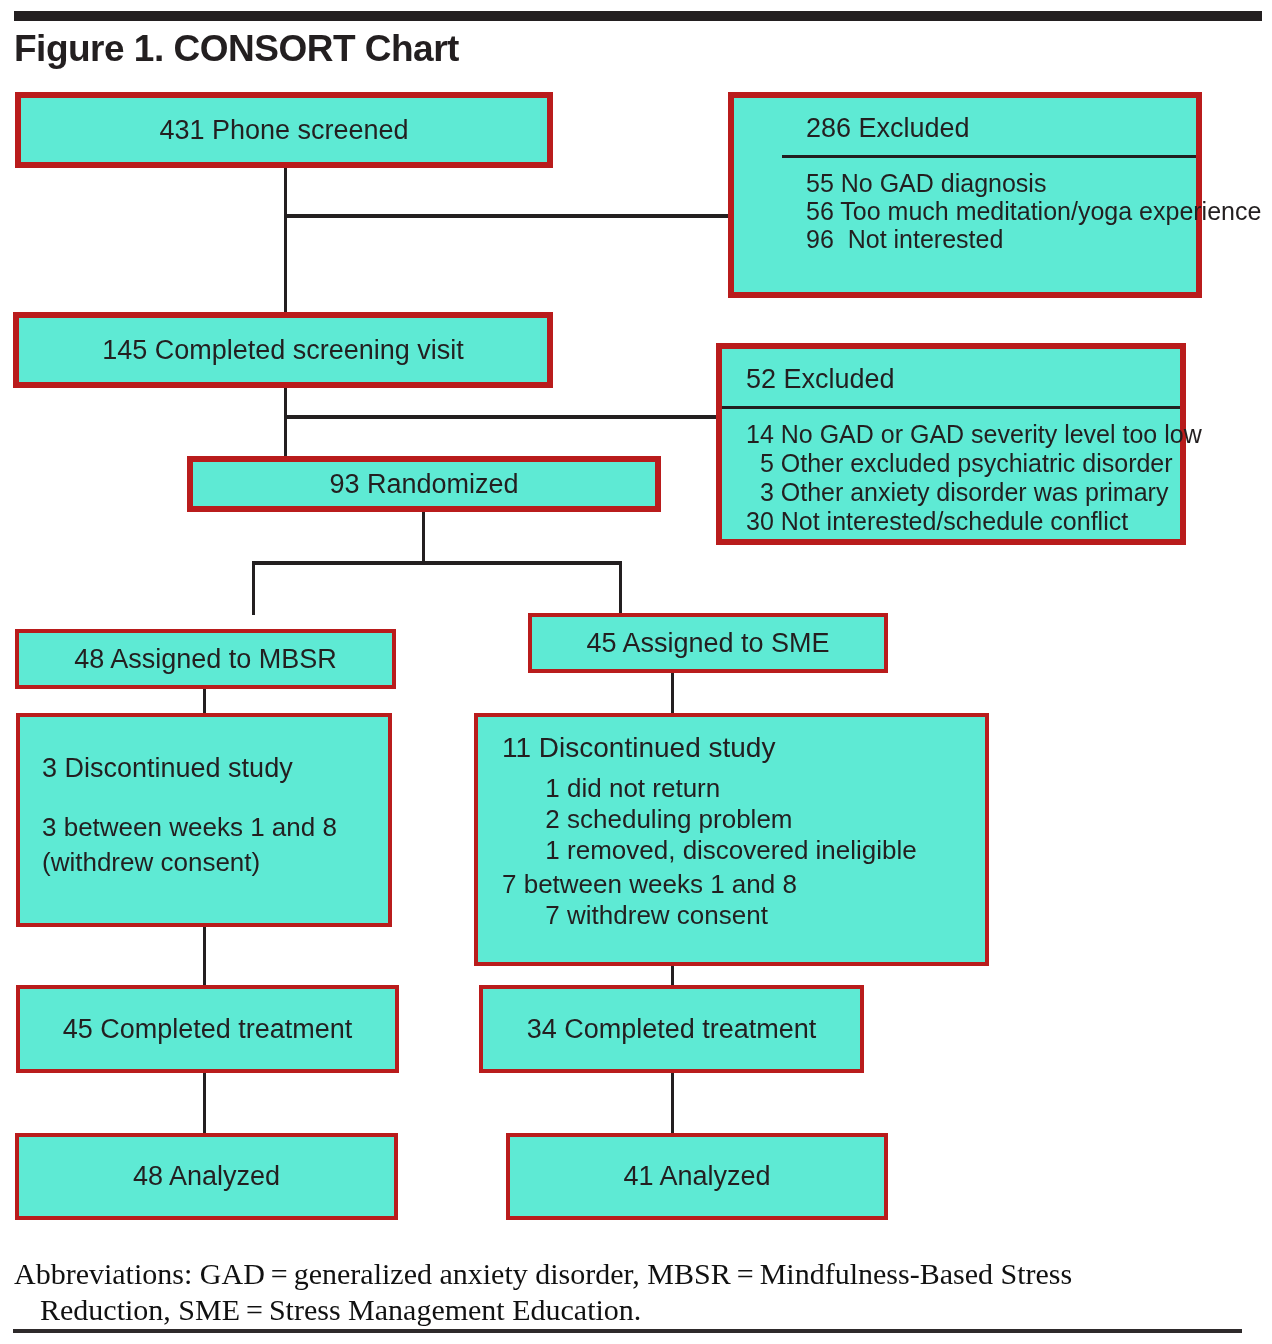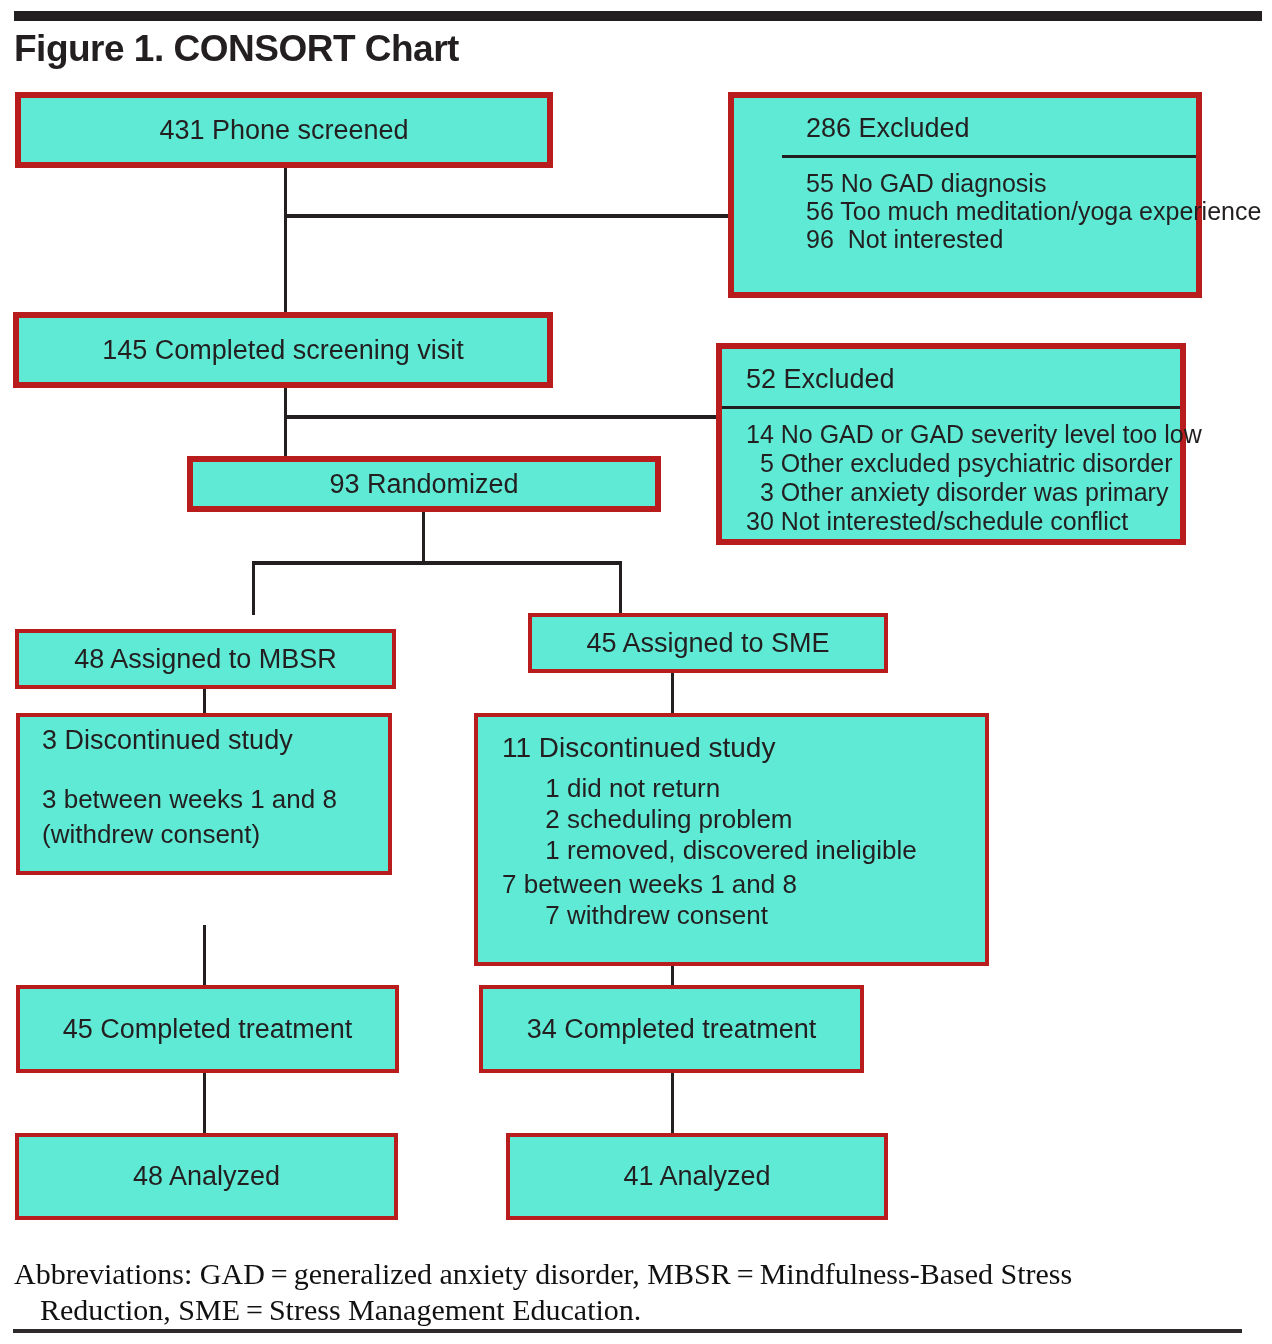--- a/index.html
+++ b/index.html
@@ -81,21 +81,21 @@
   </div>
 
   <div class="abs box thick labelbox" style="left:15px;top:613px;width:381px;height:60px;margin-top:16px;">
     <span>48 Assigned to MBSR</span>
   </div>
 
   <div class="abs box thick labelbox" style="left:490px;top:613px;width:360px;height:60px;margin-left:38px;">
     <span>45 Assigned to SME</span>
   </div>
 
-  <div class="abs box thick" style="left:16px;top:713px;width:376px;height:162px;padding:8px 22px;">
+  <div class="abs box thick" style="left:16px;top:713px;width:376px;height:214px;padding:36px 22px;">
     <div class="side-hd">3 Discontinued study</div>
     <div class="side-bd">3 between weeks 1 and 8</div>
     <div class="side-bd">(withdrew consent)</div>
   </div>
 
   <div class="abs box thick" style="left:474px;top:713px;width:515px;height:253px;padding:15px 24px;">
     <div class="side-hd2">11 Discontinued study</div>
     <div class="side-bd2">      1 did not return</div>
     <div class="side-bd2">      2 scheduling problem</div>
     <div class="side-bd2">      1 removed, discovered ineligible</div>

